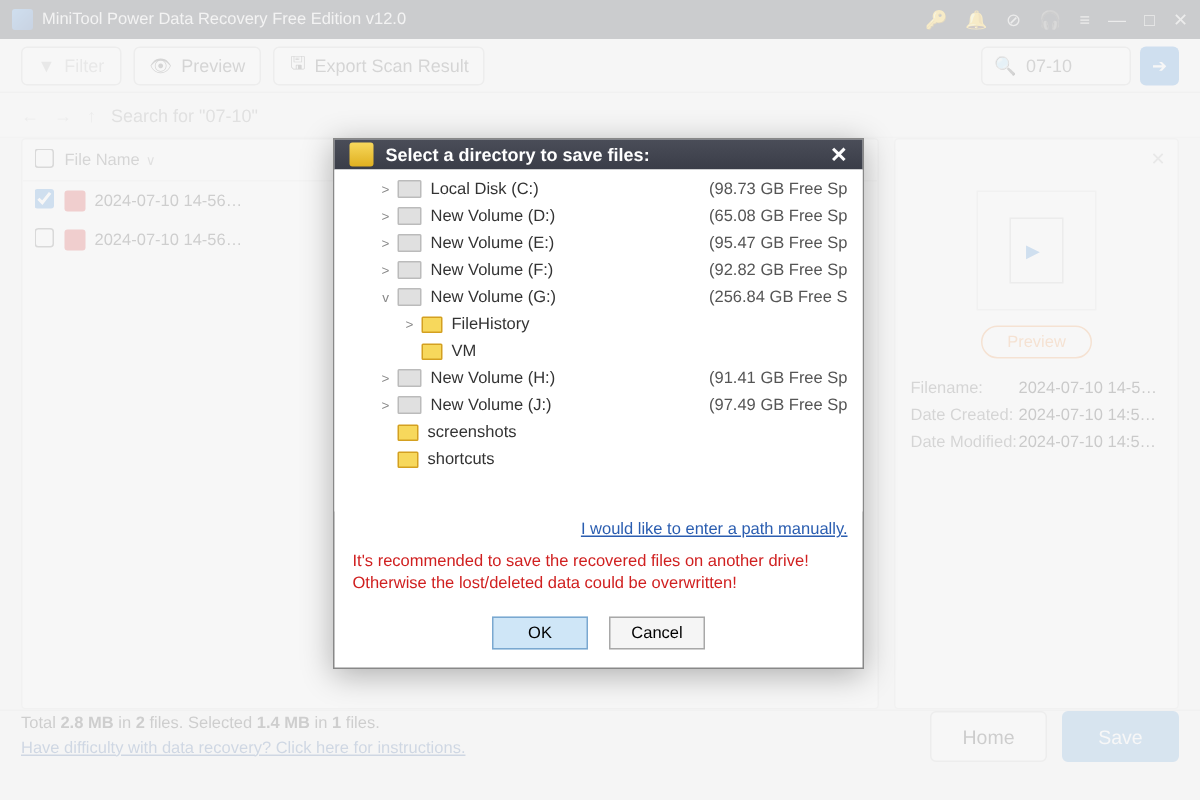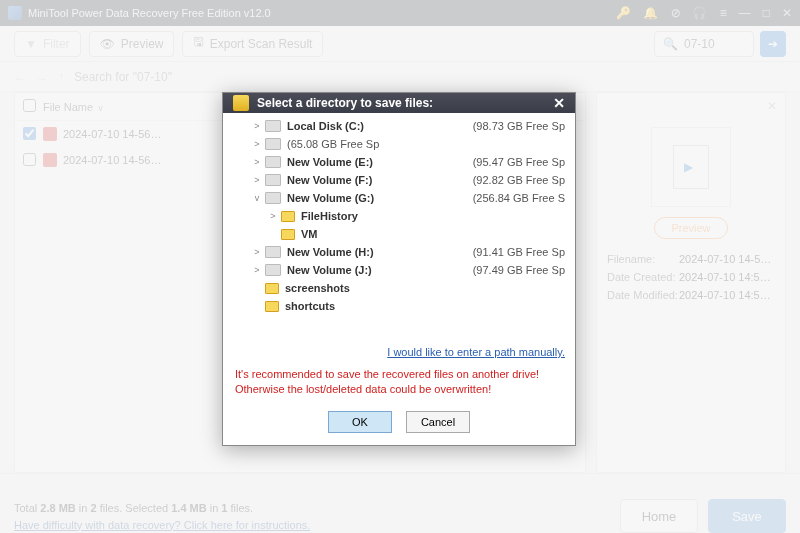--- a/index.html
+++ b/index.html
@@ -39,39 +39,39 @@
 .rightpanel { width:190px; background:#fff; border:1px solid #e5e5e5; border-radius:3px; padding:10px; position:relative;}
 .rightpanel .closep { position:absolute; top:6px; right:8px; color:#bbb; cursor:pointer; font-size:12px;}
 .thumb { width:80px; height:80px; border:1px solid #e5e5e5; margin:24px auto 10px; display:flex; align-items:center; justify-content:center; }
 .thumb .ficon { width:36px; height:44px; border:1px solid #ccc; background:#fff; position:relative; }
 .thumb .ficon::after { content:"▶"; position:absolute; top:14px; left:10px; color:#4a90d9; font-size:12px; }
 .prevbtn { display:block; margin:0 auto 14px; border:1px solid #f5a05a; color:#f5a05a; background:#fff; border-radius:14px; padding:4px 16px; font-size:11px; cursor:pointer;}
 .metarow { display:flex; font-size:11px; color:#555; margin-bottom:6px; }
 .metarow .k { width:72px; color:#666;}
 .metarow .v { flex:1; color:#333; white-space:nowrap; overflow:hidden; text-overflow:ellipsis;}
 
-.footer { position:absolute; left:0; right:0; bottom:0; height:60px; background:#f5f5f5; border-top:1px solid #e5e5e5; display:flex; align-items:flex-end; padding:0 14px; }
+.footer { position:absolute; left:0; right:0; bottom:0; height:60px; background:#f5f5f5; border-top:1px solid #e5e5e5; display:flex; align-items:flex-start; padding:0 14px; }
 .footer .stats { font-size:11px; color:#444; line-height:1.5; }
 .footer .stats a { color:#4a6fa5; text-decoration:underline; font-size:11px;margin-top:15px;}
 .footer .fbtns { margin-left:auto; display:flex; gap:10px; }
 .bigbtn { width:78px; height:34px; border:1px solid #d0d0d0; border-radius:4px; background:#fff; color:#404040; cursor:pointer; font-size:13px;}
 .bigbtn.primary { background:#6fa8dc; border-color:#6fa8dc; color:#fff; }
 
 .overlay { position:absolute; inset:0; background:rgba(245,245,245,0.78); }
 
 .dialog { position:absolute; left:222px; top:92px; width:354px; background:#fff; border:1px solid #888; box-shadow:0 4px 20px rgba(0,0,0,0.3); }
 .dlgtitle { height:20px; background:linear-gradient(#4a4d58,#3a3d48); color:#fff; display:flex; align-items:center; padding:0 10px; font-size:12px; font-weight:600;}
 .dlgtitle .dic { width:16px; height:16px; background:linear-gradient(#f7d85c,#e0b020); border-radius:2px; margin-right:8px;}
 .dlgtitle .x { margin-left:auto; color:#fff; cursor:pointer; font-size:14px;}
 .tree { height:228px; overflow:hidden; padding:4px 4px 0 4px; background:#fff;}
 .tnode { display:flex; align-items:center; height:18px; font-size:11px; color:#333; padding-right:6px;}
 .tnode .ex { width:12px; text-align:center; color:#888; font-size:9px;}
 .tnode .dicon { width:16px; height:12px; background:#e0e0e0; border:1px solid #bbb; border-radius:1px; margin:0 6px 0 2px; flex-shrink:0;}
 .tnode .ficon2 { width:14px; height:11px; background:#f7d85c; border:1px solid #d4a020; border-radius:1px; margin:0 6px 0 2px; flex-shrink:0;}
-.tnode .lbl { flex:1;font-weight:bold; }
+.tnode .lbl { flex:1; }
 .tnode .free { color:#555; font-size:11px; white-space:nowrap;}
 .tnode.sel { background:#cfe6f7; }
 .manual { text-align:right; padding:4px 10px 6px; }
 .manual a { color:#2a5db0; font-size:11px; text-decoration:underline; cursor:pointer;}
 .warn { color:#d02020; font-size:11px; padding:2px 12px 8px; line-height:1.35;}
 .dlgbtns { display:flex; justify-content:center; gap:14px; padding:6px 0 12px;}
 .dbtn { width:64px; height:22px; border:1px solid #a8a8a8; background:#f5f5f5; font-size:11px; cursor:pointer;}
 .dbtn.ok { background:#cfe6f7; border-color:#7aa8d0;}
 </style>
 </head>
@@ -190,20 +190,21 @@
   <div class="tree" id="tree">
       <div class="tnode" style="padding-left: 24px;">
         <span class="ex">&gt;</span>
         <span class="dicon"></span>
         <span class="lbl">Local Disk (C:)</span>
         <span class="free">(98.73 GB Free Sp</span>
       </div>
       <div class="tnode" style="padding-left: 24px;">
         <span class="ex">&gt;</span>
         <span class="dicon"></span>
+        <span class="lbl">New Volume (D:)</span>
         <span class="free">(65.08 GB Free Sp</span>
       </div>
       <div class="tnode" style="padding-left: 24px;">
         <span class="ex">&gt;</span>
         <span class="dicon"></span>
         <span class="lbl">New Volume (E:)</span>
         <span class="free">(95.47 GB Free Sp</span>
       </div>
       <div class="tnode" style="padding-left: 24px;">
         <span class="ex">&gt;</span>

